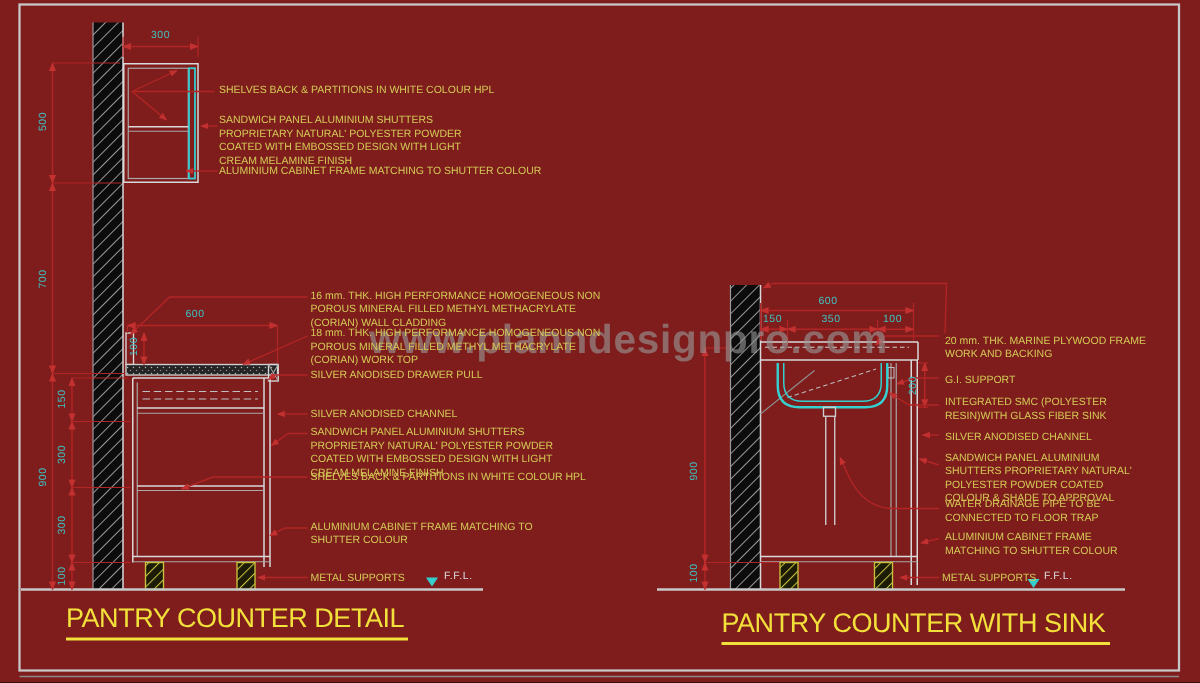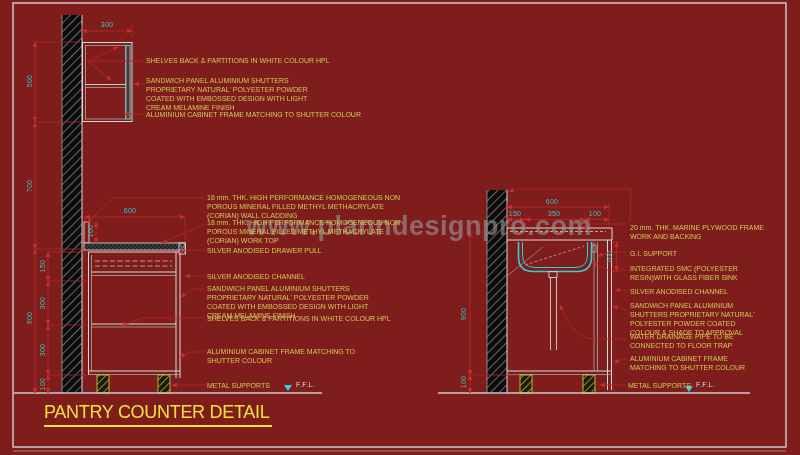--- a/index.html
+++ b/index.html
@@ -252,14 +252,15 @@
 
   <div class="ann" style="left:630px;top:223px;width:135px">20 mm. THK. MARINE PLYWOOD FRAME WORK AND BACKING</div>
   <div class="ann" style="left:630px;top:249px;width:135px">G.I. SUPPORT</div>
   <div class="ann" style="left:630px;top:264px;width:135px">INTEGRATED SMC (POLYESTER RESIN)WITH GLASS FIBER SINK</div>
   <div class="ann" style="left:630px;top:287px;width:135px">SILVER ANODISED CHANNEL</div>
   <div class="ann" style="left:630px;top:301px;width:135px">SANDWICH PANEL ALUMINIUM SHUTTERS PROPRIETARY NATURAL' POLYESTER POWDER COATED COLOUR &amp; SHADE TO APPROVAL</div>
   <div class="ann" style="left:630px;top:332px;width:135px">WATER DRAINAGE PIPE TO BE CONNECTED TO FLOOR TRAP</div>
   <div class="ann" style="left:630px;top:354px;width:135px">ALUMINIUM CABINET FRAME MATCHING TO SHUTTER COLOUR</div>
   <div class="ann" style="left:628px;top:381px;width:120px">METAL SUPPORTS</div>
   <div class="ffl" style="left:696px;top:381px">F.F.L.</div>
+  <div class="title" style="left:481px;top:405px">PANTRY COUNTER WITH SINK</div>
 
 </div>
 
 </body></html>

